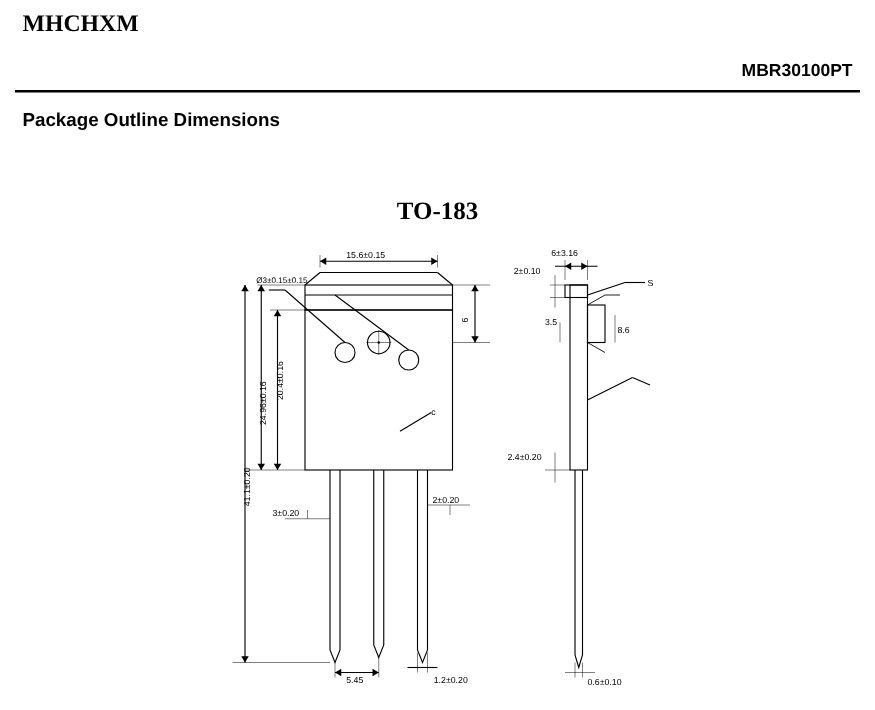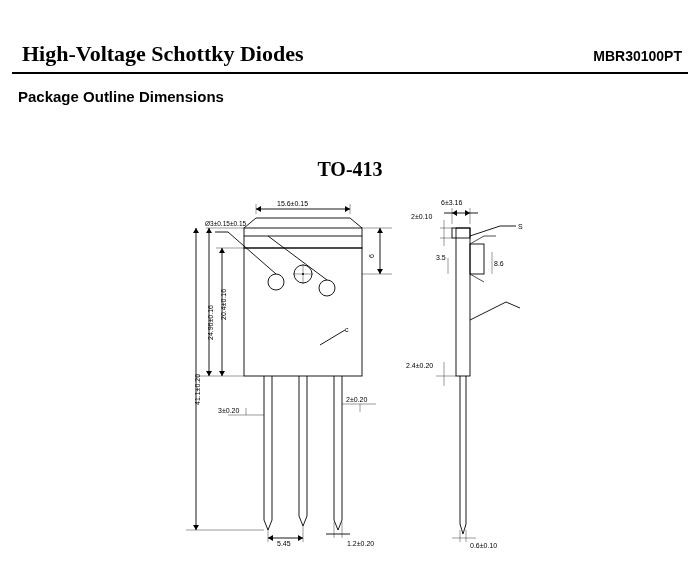--- a/index.html
+++ b/index.html
@@ -95,30 +95,32 @@
   text {
     font-family: "Liberation Sans", sans-serif;
     fill: #000000;
   }
 </style>
 </head>
 <body>
 
 <div class="page">
 
-
-  <div class="header-title">High-Voltage Schottky Diodes</div>
+  <div class="logo">
+    <span>MHCHXM</span>
+  </div>
+
 
   <div class="header-part">MBR30100PT</div>
 
   <div class="header-rule"></div>
 
   <div class="section-title">Package Outline Dimensions</div>
 
-  <div class="package-title">TO-413</div>
+  <div class="package-title">TO-183</div>
 
   <div class="drawing">
     <svg width="700" height="370" viewBox="0 0 700 370">
       <g stroke="#000000" fill="none" stroke-width="0.9">
 
         <rect x="244" y="58" width="118" height="128"></rect>
 
         <rect x="244" y="38" width="118" height="20"></rect>
 
         <line x1="244" y1="38" x2="256" y2="28"></line>

